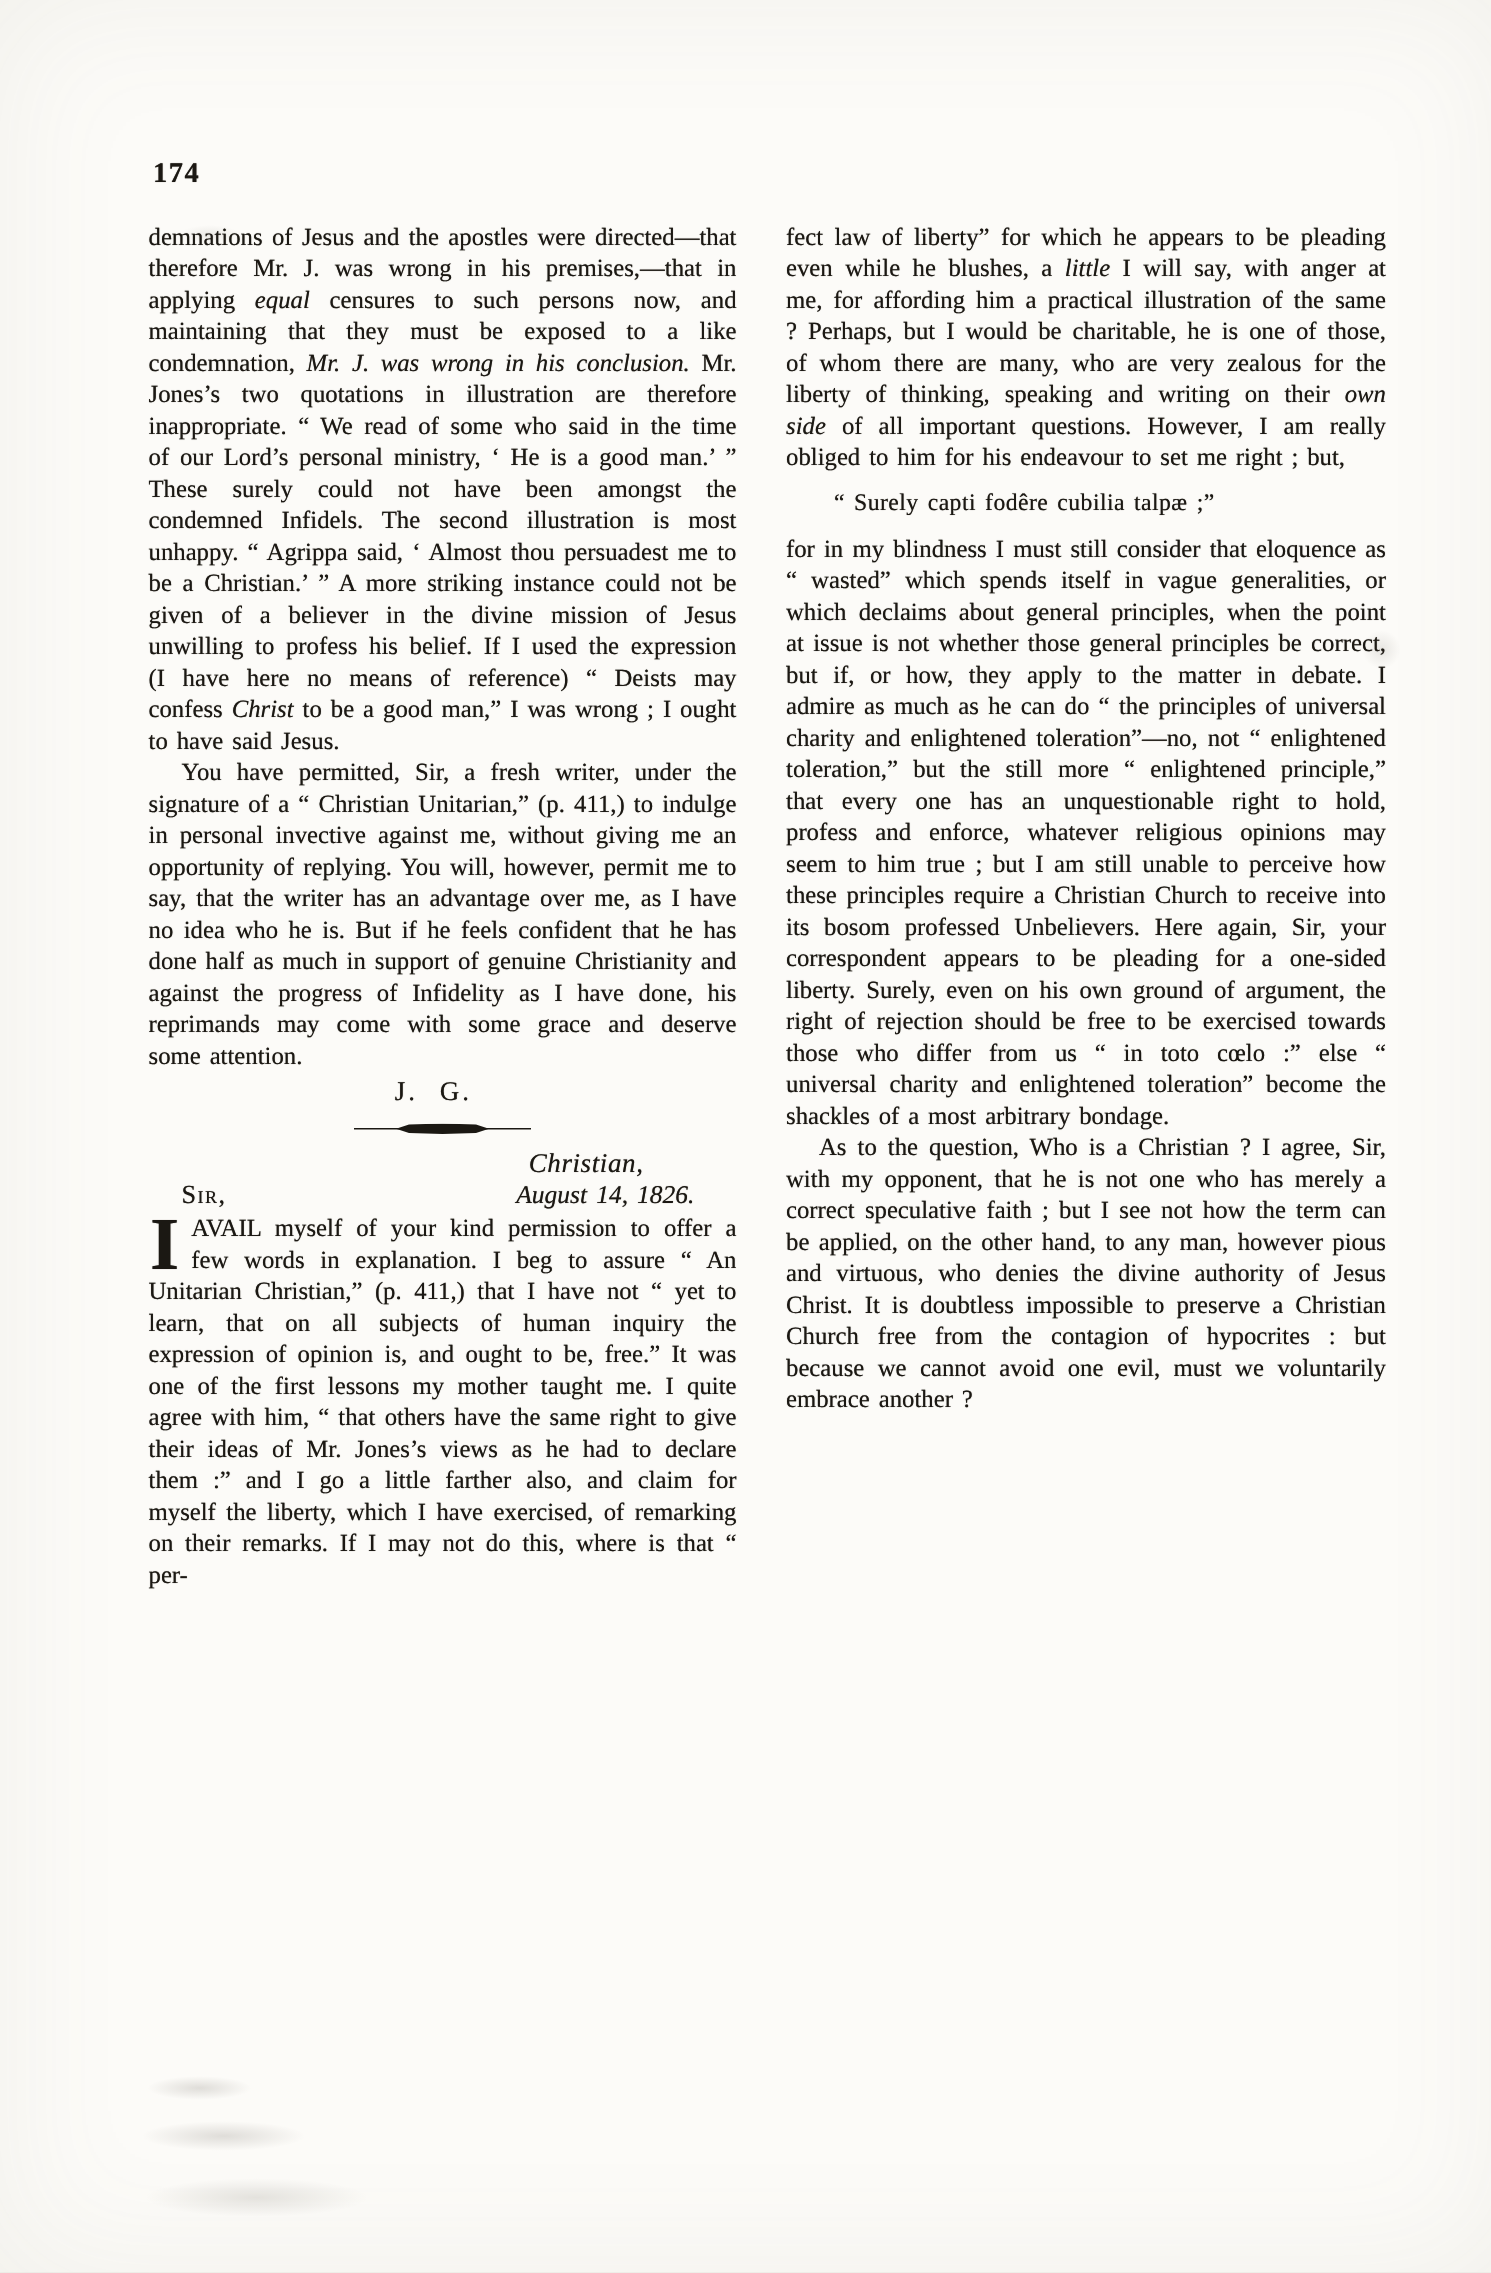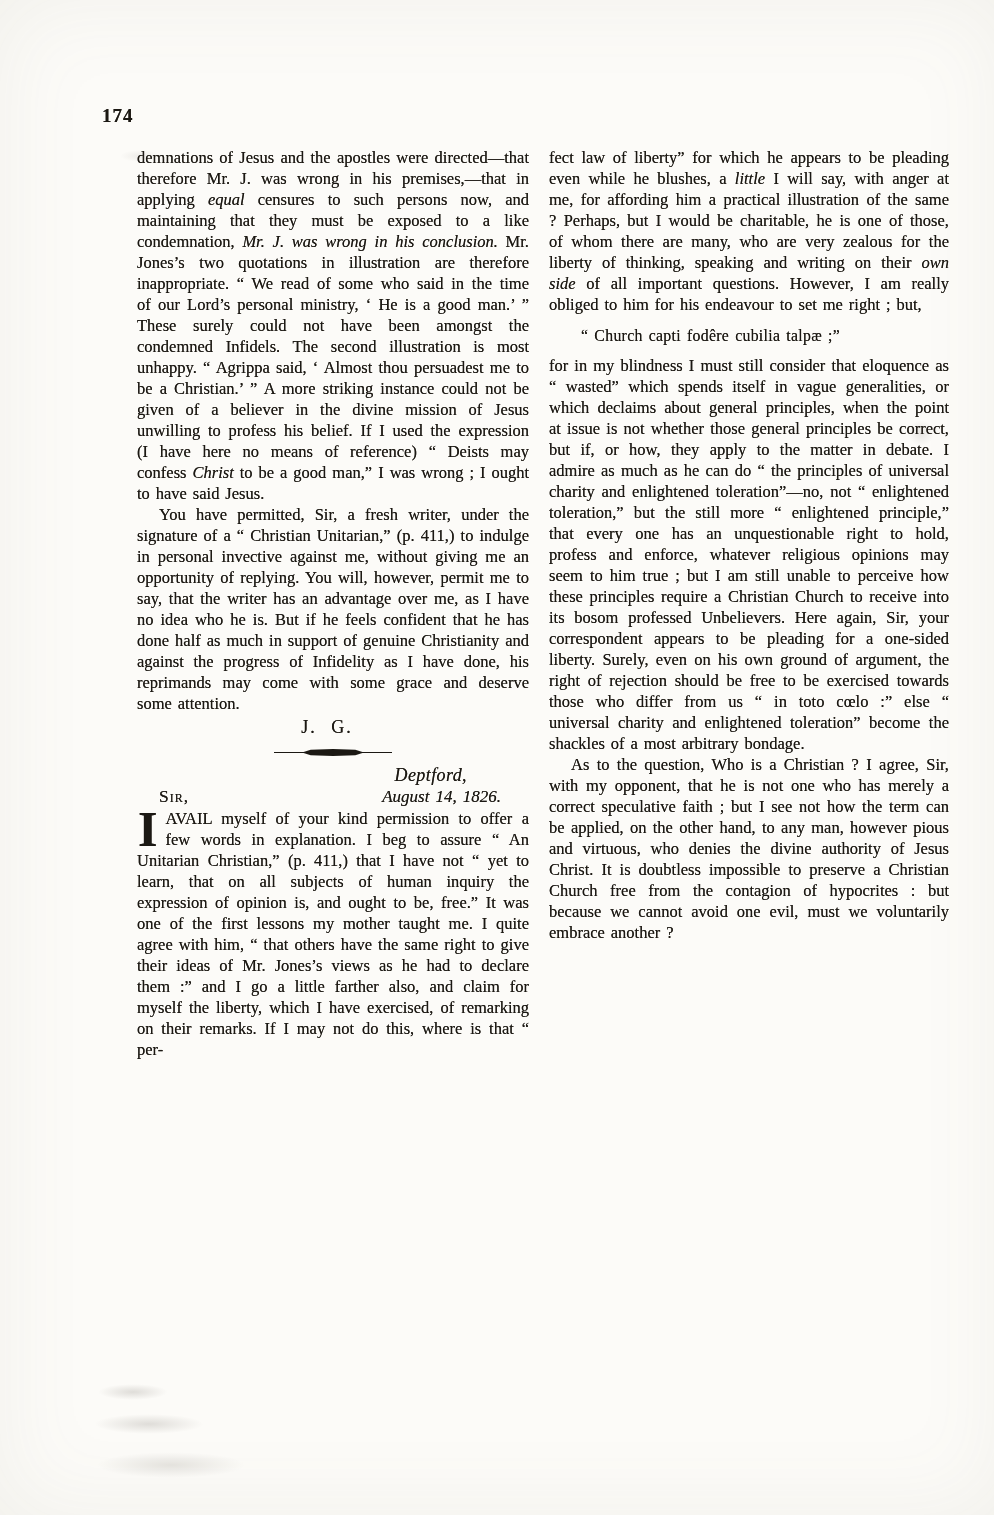--- a/index.html
+++ b/index.html
@@ -25,21 +25,21 @@
   .running-title{
     text-align:center;
     font-style:italic;font-weight:bold;
     font-size:19.5px;letter-spacing:.4px;
     word-spacing:2px;
   }
 
   
   .columns{
     position:absolute;top:147px;left:99px;
-    display:flex;gap:20px;margin-left:38px;
+    display:flex;gap:33px;
   }
   .col{
     text-align:justify;
     font-size:16.5px;line-height:21px;
     word-spacing:1.8px;
   }
   .col-left{width:392px;}
   .col-right{width:400px;}
 
   p.para{margin:0;}
@@ -117,31 +117,31 @@
     <div class="col col-left txt" id="col-left">
         <p class="para">demnations of Jesus and the apostles were directed—that therefore Mr. J. was wrong in his premises,—that in applying <i>equal</i> censures to such persons now, and maintaining that they must be exposed to a like condemnation, <i>Mr. J. was wrong in his conclusion.</i> Mr. Jones’s two quotations in illustration are therefore inappropriate. “ We read of some who said in the time of our Lord’s personal ministry, ‘ He is a good man.’ ” These surely could not have been amongst the condemned Infidels. The second illustration is most unhappy. “ Agrippa said, ‘ Almost thou persuadest me to be a Christian.’ ”  A more striking instance could not be given of a believer in the divine mission of Jesus unwilling to profess his belief.  If I used the expression (I have here no means of reference) “ Deists may confess <i>Christ</i> to be a good man,” I was wrong ; I ought to have said Jesus.</p>
         <p class="para indent">You have permitted, Sir, a fresh writer, under the signature of a “ Christian Unitarian,” (p. 411,) to indulge in personal invective against me, without giving me an opportunity of replying.  You will, however, permit me to say, that the writer has an advantage over me, as I have no idea who he is.  But if he feels confident that he has done half as much in support of genuine Christianity and against the progress of Infidelity as I have done, his reprimands may come with some grace and deserve some attention.</p>
         <div class="signature">J. G.</div>
         <div class="swell-rule">
           <span class="rule-line"></span>
           <span class="rule-diamond"></span>
           <span class="rule-line"></span>
         </div>
         <div class="dateline">
-          <div class="dateline-place">Deptford,</div>
+          <div class="dateline-place">Christian,</div>
           <div class="dateline-row">
             <span class="salutation">Sir,</span>
             <span class="date">August 14, 1826.</span>
           </div>
         </div>
         <p class="para"><span class="initial">I</span>AVAIL myself of your kind permission to offer a few words in explanation.  I beg to assure “ An Unitarian Christian,” (p. 411,) that I have not “ yet to learn, that on all subjects of human inquiry the expression of opinion is, and ought to be, free.”  It was one of the first lessons my mother taught me.  I quite agree with him, “ that others have the same right to give their ideas of Mr. Jones’s views as he had to declare them :” and I go a little farther also, and claim for myself the liberty, which I have exercised, of remarking on their remarks.  If I may not do this, where is that “ per-</p>
       </div>
     <div class="col col-right txt" id="col-right">
         <p class="para">fect law of liberty” for which he appears to be pleading even while he blushes, a <i>little</i> I will say, with anger at me, for affording him a practical illustration of the same ?  Perhaps, but I would be charitable, he is one of those, of whom there are many, who are very zealous for the liberty of thinking, speaking and writing on their <i>own side</i> of all important questions.  However, I am really obliged to him for his endeavour to set me right ; but,</p>
-        <div class="latin-quote">“ Church capti fodêre cubilia talpæ ;”</div>
+        <div class="latin-quote">“ Surely capti fodêre cubilia talpæ ;”</div>
         <p class="para">for in my blindness I must still consider that eloquence as “ wasted” which spends itself in vague generalities, or which declaims about general principles, when the point at issue is not whether those general principles be correct, but if, or how, they apply to the matter in debate.  I admire as much as he can do “ the principles of universal charity and enlightened toleration”—no, not “ enlightened toleration,” but the still more “ enlightened principle,” that every one has an unquestionable right to hold, profess and enforce, whatever religious opinions may seem to him true ; but I am still unable to perceive how these principles require a Christian Church to receive into its bosom professed Unbelievers.  Here again, Sir, your correspondent appears to be pleading for a one-sided liberty.  Surely, even on his own ground of argument, the right of rejection should be free to be exercised towards those who differ from us “ in toto cœlo :” else “ universal charity and enlightened toleration” become the shackles of a most arbitrary bondage.</p>
         <p class="para indent">As to the question, Who is a Christian ?  I agree, Sir, with my opponent, that he is not one who has merely a correct speculative faith ; but I see not how the term can be applied, on the other hand, to any man, however pious and virtuous, who denies the divine authority of Jesus Christ.  It is doubtless impossible to preserve a Christian Church free from the contagion of hypocrites : but because we cannot avoid one evil, must we voluntarily embrace another ?</p>
       </div>
   </div>
 
   <div class="smudge sm1"></div>
   <div class="smudge sm2"></div>
   <div class="smudge sm3"></div>
   <div class="smudge sm4"></div>
   <div class="smudge sm5"></div>

